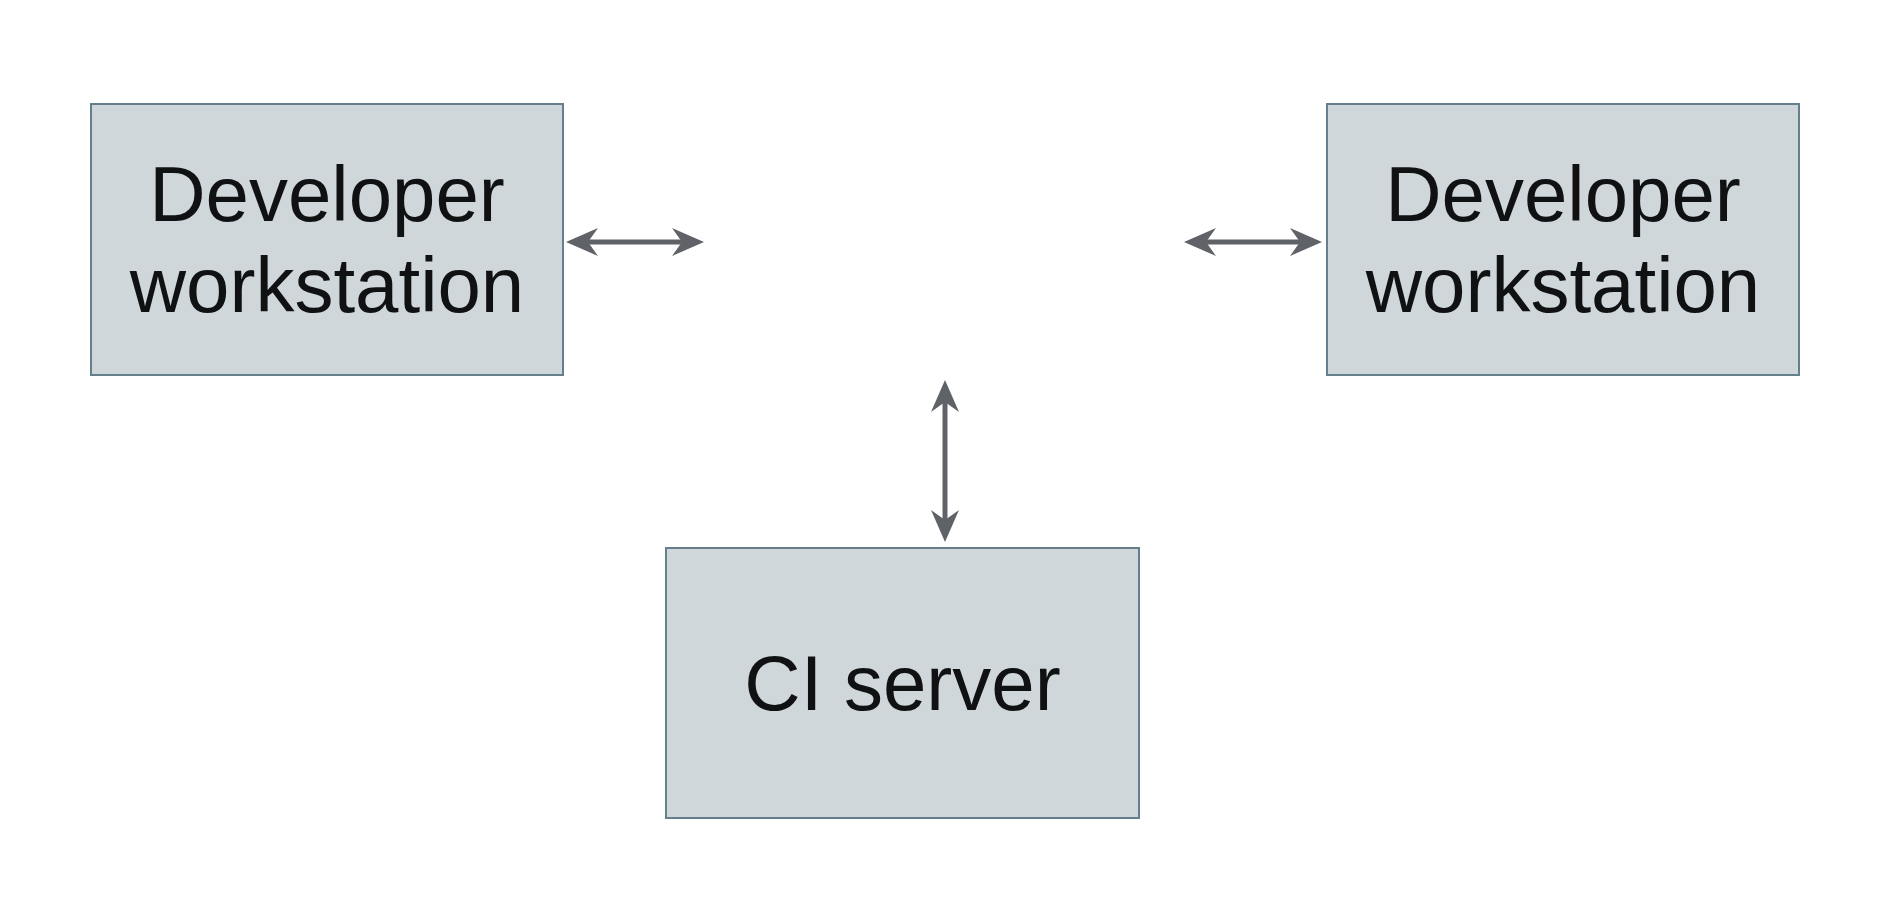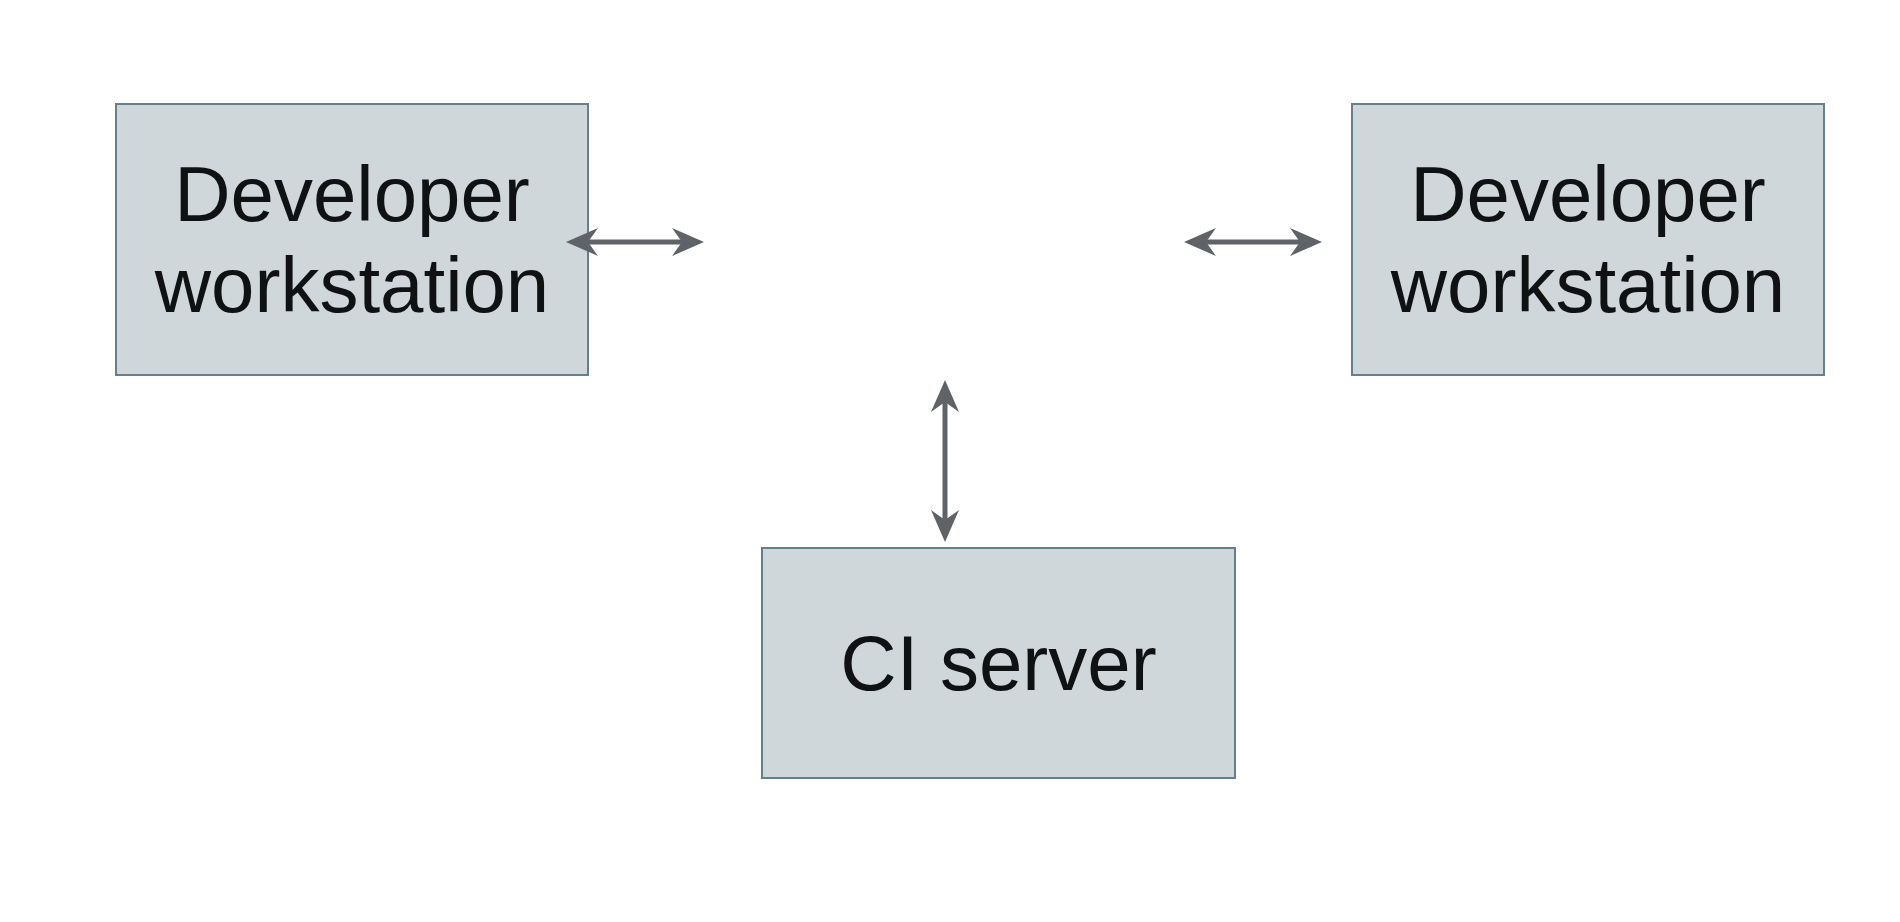--- a/index.html
+++ b/index.html
@@ -22,33 +22,32 @@
     overflow: hidden;
   }
   .node {
     position: absolute;
     background: var(--node-fill);
     border: 2px solid var(--node-border);
     display: flex;
     align-items: center;
     justify-content: center;
     text-align: center;
-    margin-left: 25px;
   }
   .node-label {
     font-size: 78px;
     line-height: 1.16;
     color: var(--text);
     letter-spacing: 0px;
     padding: 0 4px;
   }
   #node-dev-left   { left:  90px; top: 103px; width: 474px; height: 273px; }
   #node-shared     { left: 707px; top: 103px; width: 475px; height: 273px; }
   #node-dev-right  { left: 1326px; top: 103px; width: 474px; height: 273px; }
-  #node-ci-server  { left: 736px; top: 547px; width: 475px; height: 232px; }
+  #node-ci-server  { left: 665px; top: 547px; width: 475px; height: 272px; }
   .edges-overlay {
     position: absolute;
     left: 0; top: 0;
     width: 1900px;
     height: 922px;
     pointer-events: none;
   }
   .arrow-head  { fill: var(--arrow); stroke: none; }
   .arrow-shaft { stroke: var(--arrow); stroke-width: 5px; fill: none; }
 </style>

